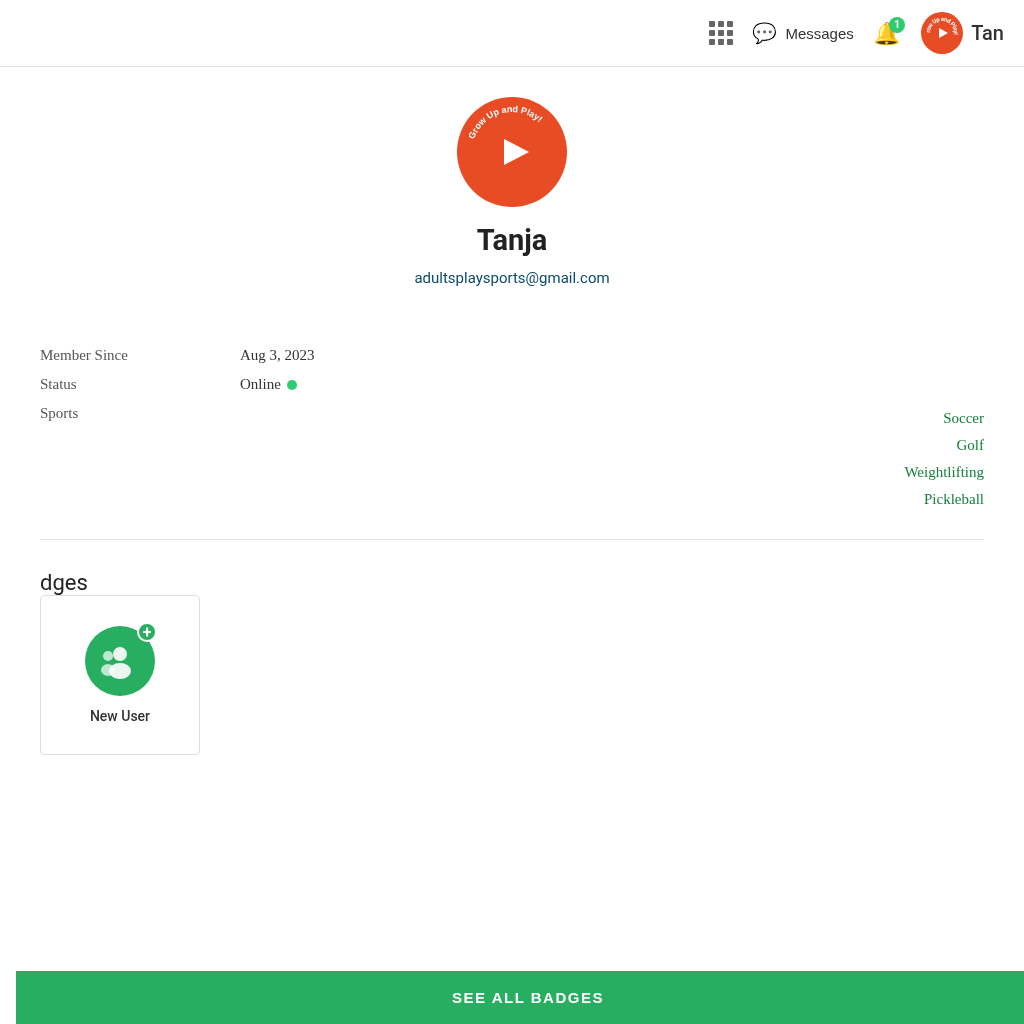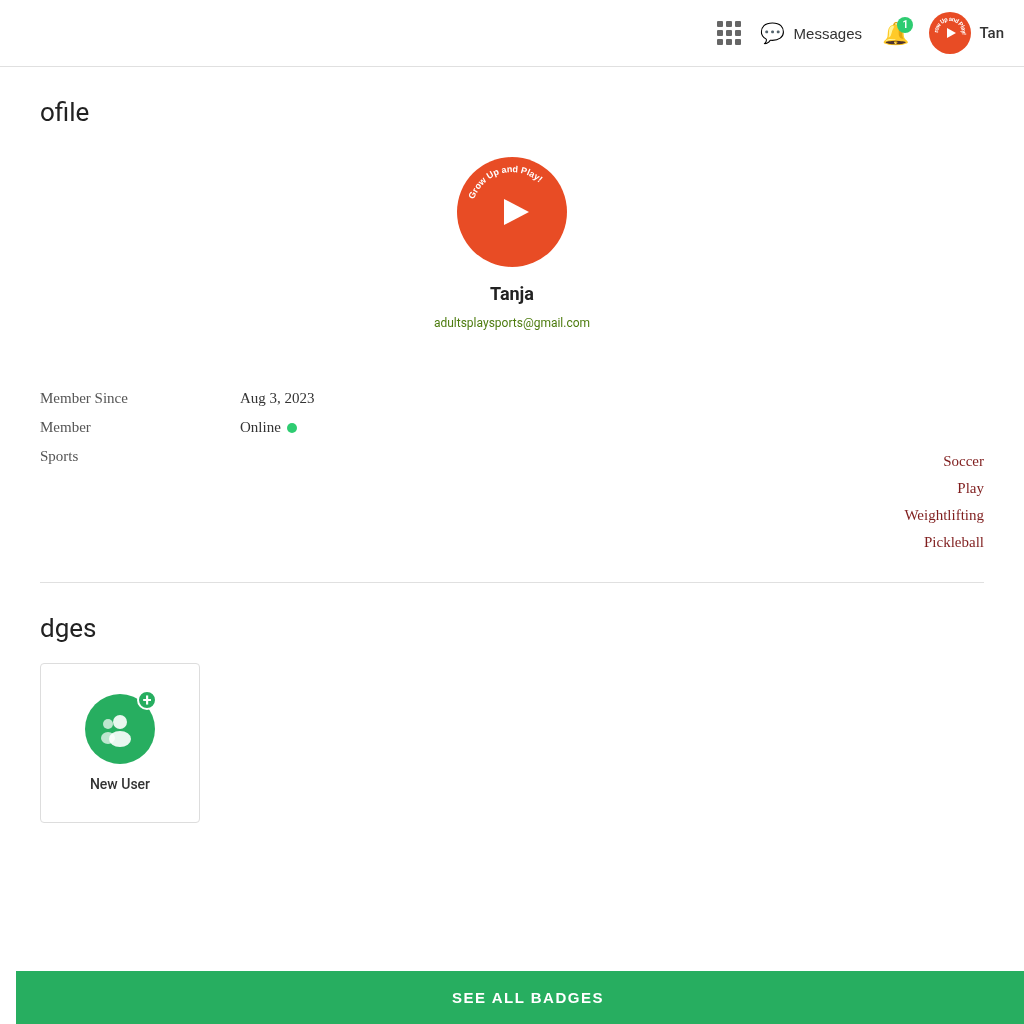--- a/index.html
+++ b/index.html
@@ -82,21 +82,21 @@
       width: 42px;
       height: 42px;
       border-radius: 50%;
       background: #e84c25;
       display: flex;
       align-items: center;
       justify-content: center;
       overflow: hidden;
     }
     .username-header {
-      font-size: 15px;
+      font-size: 20px;
       color: #333;
       font-weight: 500;
     }
 
     
     .main-content {
       padding: 30px 40px;
     }
     .page-title {
       font-size: 26px;
@@ -118,28 +118,28 @@
       border-radius: 50%;
       background: #e84c25;
       display: flex;
       align-items: center;
       justify-content: center;
       position: relative;
       margin-bottom: 16px;
     }
 
     .profile-name {
-      font-size: 18px;
+      font-size: 29px;
       font-weight: 700;
       color: #222;
       margin-bottom: 12px;
     }
     .profile-email {
-      font-size: 12px;
-      color: #4d7c0f;
+      font-size: 15px;
+      color: #0c4a6e;
       margin-bottom: 30px;
     }
 
     
     .profile-info {
       width: 100%;
       margin-bottom: 10px;
     }
     .info-row {
       display: flex;
@@ -169,44 +169,43 @@
       height: 10px;
       border-radius: 50%;
       background: #2ecc71;
       display: inline-block;
     }
     .sports-values {
       text-align: right;
     }
     .sports-values div {
       font-size: 15px;
-      color: #7f1d1d;
+      color: #15803d;
       line-height: 1.8;
     }
     .sports-fade {
       color: #999;
       font-size: 14px;
     }
 
     
     .divider {
       border: none;
       border-top: 1px solid #e0e0e0;
       margin: 20px 0;
     }
 
     
     .badges-section {
       padding: 10px 0 20px 0;
     }
     .badges-title {
-      font-size: 26px;
+      font-size: 22px;
       font-weight: 400;
       color: #222;
-      margin-bottom: 20px;
     }
     .badges-grid {
       display: flex;
       flex-wrap: wrap;
       gap: 16px;
     }
     .badge-card {
       width: 160px;
       height: 160px;
       border: 1px solid #ddd;
@@ -308,21 +307,20 @@
           <path id="circle-path-small" d="M 21,21 m -14,0 a 14,14 0 1,1 28,0 a 14,14 0 1,1 -28,0"></path>
         </defs>
         <polygon points="18,16 18,26 27,21" fill="white"></polygon>
       </svg>
     </div>
     <span class="username-header">Tan</span>
   </div>
 </div>
 
 <div class="main-content">
-  <h1 class="page-title">ofile</h1>
 
   <div class="profile-avatar-section">
     <div class="profile-logo">
       <svg width="110" height="110" viewBox="0 0 110 110">
         <circle cx="55" cy="55" r="54" fill="#e84c25"></circle>
 
         <defs>
           <path id="top-arc" d="M 55,55 m -38,0 a 38,38 0 1,1 76,0 a 38,38 0 1,1 -76,0"></path>
           <path id="top-arc2" d="M 55,14 a 41,41 0 0,1 41,41"></path>
           <path id="top-arc3" d="M 15,55 a 40,40 0 0,1 40,-40 a 40,40 0 0,1 40,40 a 40,40 0 0,1 -40,40 a 40,40 0 0,1 -40,-40"></path>
@@ -338,33 +336,33 @@
     <div class="profile-name">Tanja</div>
     <div class="profile-email">adultsplaysports@gmail.com</div>
   </div>
 
   <div class="profile-info">
     <div class="info-row">
       <span class="info-label">Member Since</span>
       <span class="info-value">Aug 3, 2023</span>
     </div>
     <div class="info-row">
-      <span class="info-label">Member</span>
+      <span class="info-label">Status</span>
       <span class="info-value">
         <span class="status-online">
           <span>Online</span>
           <span class="online-dot"></span>
         </span>
       </span>
     </div>
     <div class="info-row">
       <span class="info-label">Sports</span>
       <div class="sports-values">
         <div>Soccer</div>
-        <div>Play</div>
+        <div>Golf</div>
         <div>Weightlifting</div>
         <div class="sports-fade">Pickleball</div>
       </div>
     </div>
   </div>
 
   <hr class="divider">
 
   <div class="badges-section">
     <h2 class="badges-title">dges</h2>

